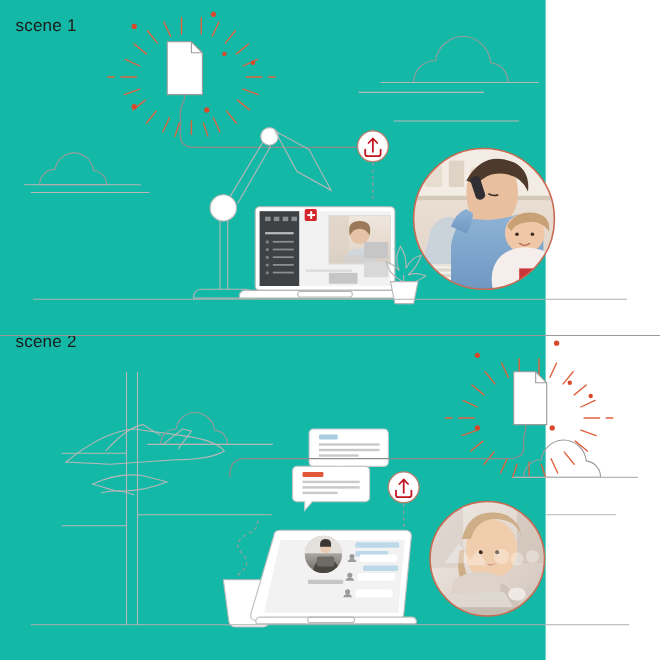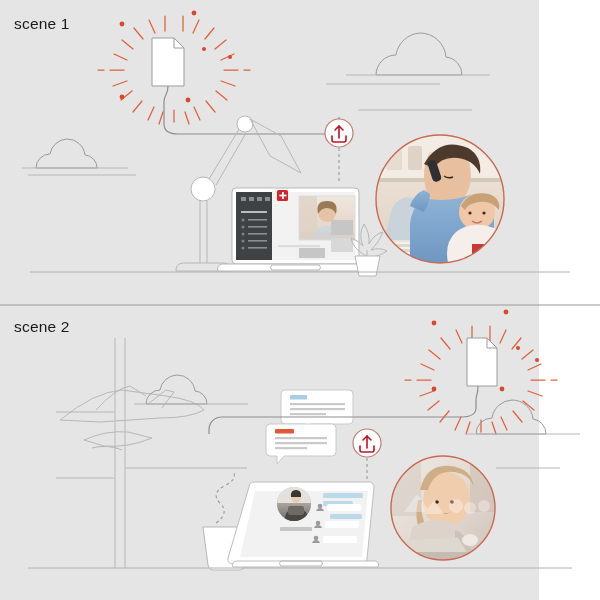--- a/index.html
+++ b/index.html
@@ -1,24 +1,24 @@
 <!DOCTYPE html>
 <html><head>
 <meta charset="utf-8">
 <style>
   html,body{margin:0;padding:0;background:#ffffff;}
   body{width:600px;height:600px;font-family:"Liberation Sans",sans-serif;overflow:hidden;}
-  #stage{position:relative;width:539px;height:600px;background:#e5e5e5;}
+  #stage{position:relative;width:496px;height:600px;background:#14b8a6;}
   svg#art{position:absolute;inset:0;width:600px;height:600px;display:block;}
   .scene-label{
     position:absolute;font-family:"Liberation Sans",sans-serif;
     font-size:15.5px;color:#1a1a1a;letter-spacing:.2px;white-space:nowrap;
   }
   #label-scene-1{left:14px;top:15px;}
-  #label-scene-2{left:14px;top:318px;text-align:right;}
+  #label-scene-2{left:14px;top:302px;text-align:right;}
   .ln{fill:none;stroke:#9b9b9b;stroke-width:1;}
   .ln-l{fill:none;stroke:#b7b7b7;stroke-width:1;}
   .ln-fill{fill:#ffffff;stroke:#9b9b9b;stroke-width:1;}
   .ray{stroke:#e0603c;stroke-width:1.25;stroke-linecap:round;}
   .dot{fill:#d9482a;}
   .wire{fill:none;stroke:#8d8d8d;stroke-width:1.2;}
   .dash{fill:none;stroke:#9b9b9b;stroke-width:1.1;stroke-dasharray:3 3;}
   .circ-photo{stroke:#c86a52;stroke-width:1.4;fill:none;}
   .up-c{fill:#fff;stroke:#b9806f;stroke-width:1.2;}
   .up-a{fill:none;stroke:#c1121f;stroke-width:1.6;stroke-linecap:round;stroke-linejoin:round;}

